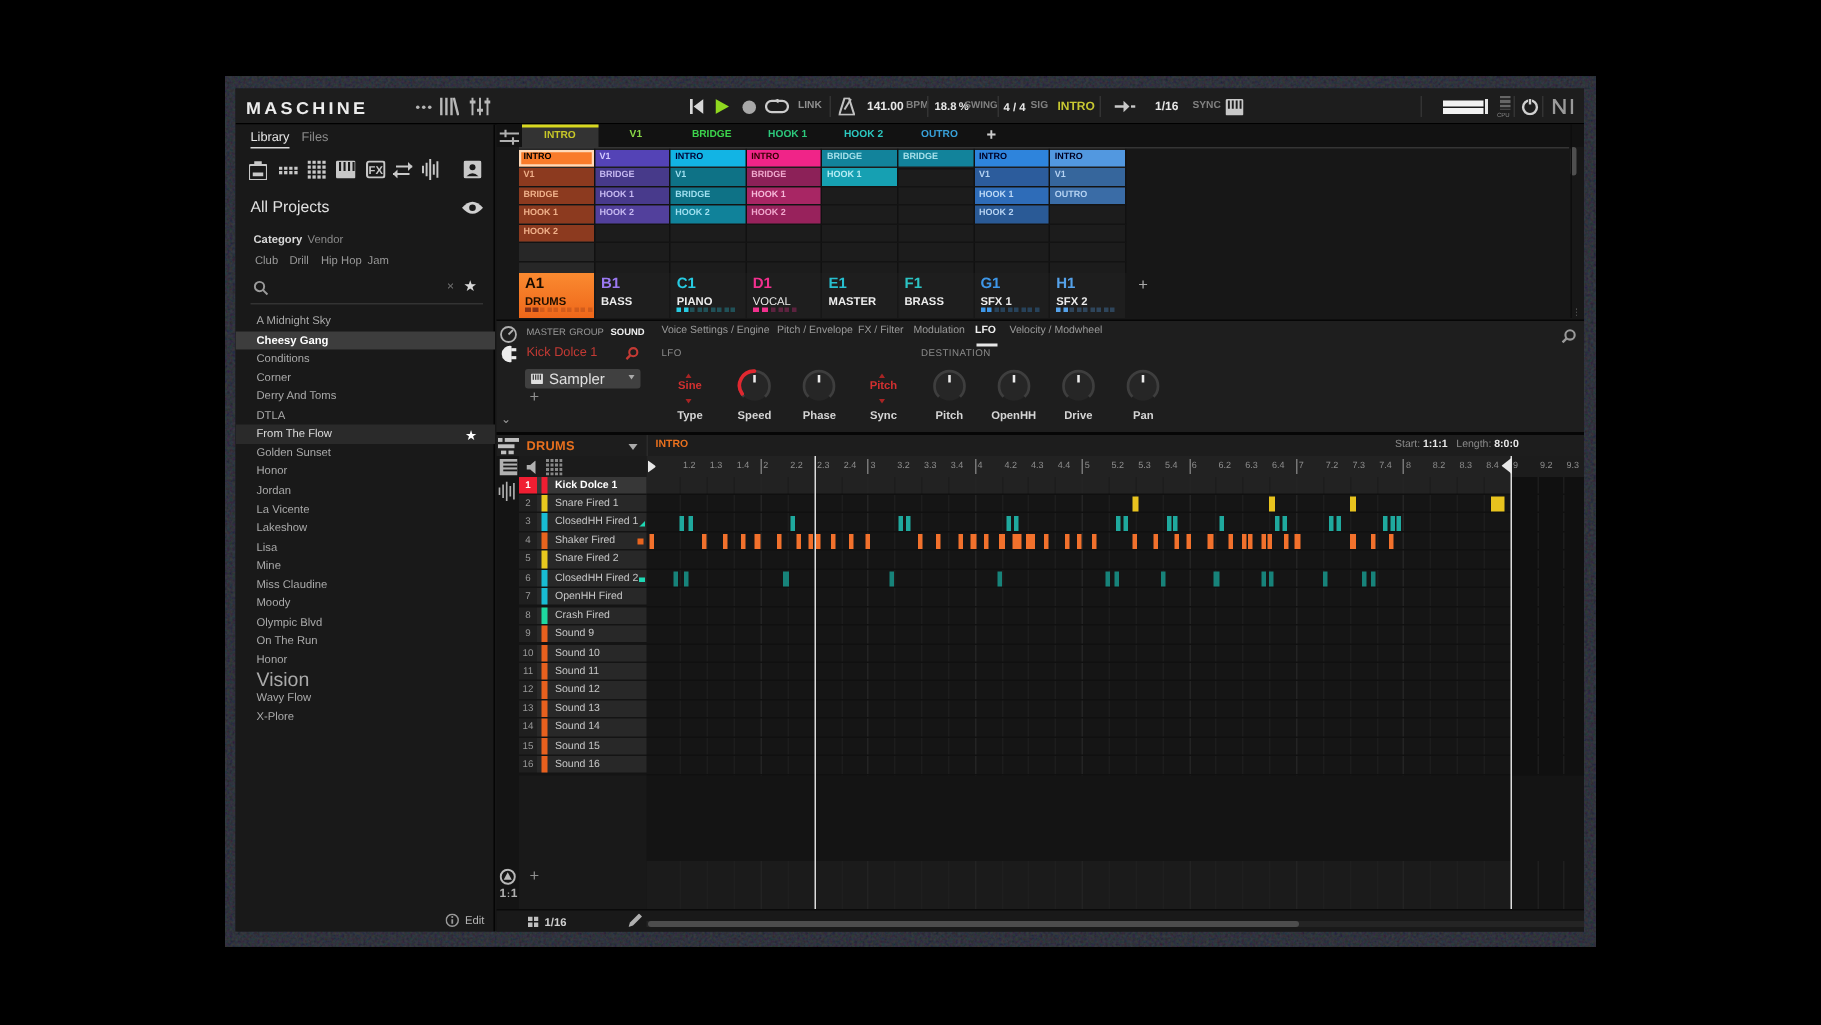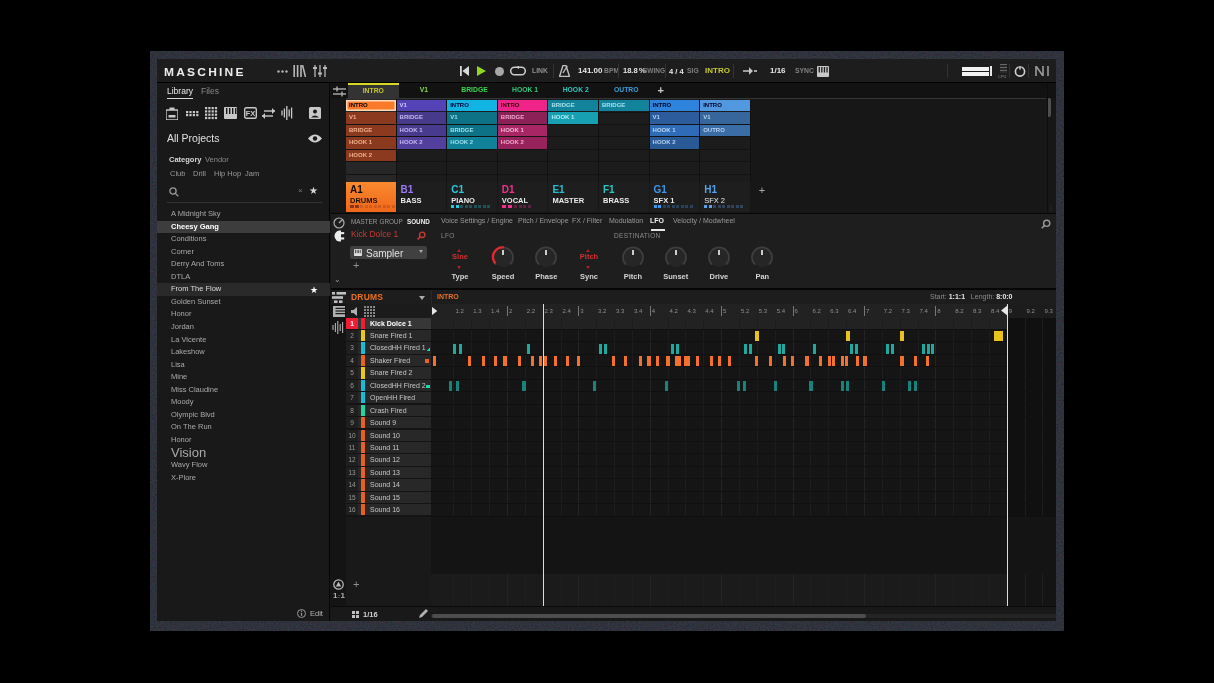--- a/index.html
+++ b/index.html
@@ -318,21 +318,21 @@
     <div style="position:absolute;left:298.7px;top:146.3px;width:3px;height:2.6px;background:#27cbe2;opacity:1"></div>
     <div style="position:absolute;left:303.2px;top:146.3px;width:3px;height:2.6px;background:#27cbe2;opacity:0.3"></div>
     <div style="position:absolute;left:307.7px;top:146.3px;width:3px;height:2.6px;background:#27cbe2;opacity:0.3"></div>
     <div style="position:absolute;left:312.2px;top:146.3px;width:3px;height:2.6px;background:#27cbe2;opacity:0.3"></div>
     <div style="position:absolute;left:316.7px;top:146.3px;width:3px;height:2.6px;background:#27cbe2;opacity:0.3"></div>
     <div style="position:absolute;left:321.2px;top:146.3px;width:3px;height:2.6px;background:#27cbe2;opacity:0.3"></div>
     <div style="position:absolute;left:325.7px;top:146.3px;width:3px;height:2.6px;background:#27cbe2;opacity:0.3"></div>
     <div style="position:absolute;left:330.2px;top:146.3px;width:3px;height:2.6px;background:#27cbe2;opacity:0.3"></div>
     <div style="position:absolute;left:340.8px;top:123px;width:49.6px;height:29.5px;background:#1e1e1e"></div>
     <div style="position:absolute;left:344.8px;top:125px;color:#f2308e;font-size:10px;font-weight:bold">D1</div>
-    <div style="position:absolute;left:344.8px;top:137px;color:#ececec;font-size:7.5px;font-weight:bold">VOCAL</div>
+    <div style="position:absolute;left:344.8px;top:137px;color:#ececec;font-size:7.5px;font-weight:normal">VOCAL</div>
     <div style="position:absolute;left:344.8px;top:146.3px;width:4.6px;height:2.6px;background:#f2308e;opacity:1"></div>
     <div style="position:absolute;left:350.9px;top:146.3px;width:4.6px;height:2.6px;background:#f2308e;opacity:1"></div>
     <div style="position:absolute;left:357px;top:146.3px;width:3px;height:2.6px;background:#f2308e;opacity:0.3"></div>
     <div style="position:absolute;left:361.5px;top:146.3px;width:3px;height:2.6px;background:#f2308e;opacity:0.3"></div>
     <div style="position:absolute;left:366px;top:146.3px;width:3px;height:2.6px;background:#f2308e;opacity:0.3"></div>
     <div style="position:absolute;left:370.5px;top:146.3px;width:3px;height:2.6px;background:#f2308e;opacity:0.3"></div>
     <div style="position:absolute;left:391.4px;top:123px;width:49.6px;height:29.5px;background:#1e1e1e"></div>
     <div style="position:absolute;left:395.4px;top:125px;color:#27bfcf;font-size:10px;font-weight:bold">E1</div>
     <div style="position:absolute;left:395.4px;top:137px;color:#ececec;font-size:7.5px;font-weight:bold">MASTER</div>
     <div style="position:absolute;left:442px;top:123px;width:49.6px;height:29.5px;background:#1e1e1e"></div>
@@ -345,21 +345,21 @@
     <div style="position:absolute;left:501.1px;top:146.3px;width:3px;height:2.6px;background:#3e97e8;opacity:1"></div>
     <div style="position:absolute;left:505.6px;top:146.3px;width:3px;height:2.6px;background:#3e97e8;opacity:0.3"></div>
     <div style="position:absolute;left:510.1px;top:146.3px;width:3px;height:2.6px;background:#3e97e8;opacity:0.3"></div>
     <div style="position:absolute;left:514.6px;top:146.3px;width:3px;height:2.6px;background:#3e97e8;opacity:0.3"></div>
     <div style="position:absolute;left:519.1px;top:146.3px;width:3px;height:2.6px;background:#3e97e8;opacity:0.3"></div>
     <div style="position:absolute;left:523.6px;top:146.3px;width:3px;height:2.6px;background:#3e97e8;opacity:0.3"></div>
     <div style="position:absolute;left:528.1px;top:146.3px;width:3px;height:2.6px;background:#3e97e8;opacity:0.3"></div>
     <div style="position:absolute;left:532.6px;top:146.3px;width:3px;height:2.6px;background:#3e97e8;opacity:0.3"></div>
     <div style="position:absolute;left:543.2px;top:123px;width:49.6px;height:29.5px;background:#1e1e1e"></div>
     <div style="position:absolute;left:547.2px;top:125px;color:#55a2ea;font-size:10px;font-weight:bold">H1</div>
-    <div style="position:absolute;left:547.2px;top:137px;color:#ececec;font-size:7.5px;font-weight:normal">SFX 2</div>
+    <div style="position:absolute;left:547.2px;top:137px;color:#ececec;font-size:7.5px;font-weight:bold">SFX 2</div>
     <div style="position:absolute;left:547.2px;top:146.3px;width:3px;height:2.6px;background:#55a2ea;opacity:1"></div>
     <div style="position:absolute;left:551.7px;top:146.3px;width:3px;height:2.6px;background:#55a2ea;opacity:1"></div>
     <div style="position:absolute;left:556.2px;top:146.3px;width:3px;height:2.6px;background:#55a2ea;opacity:0.3"></div>
     <div style="position:absolute;left:560.7px;top:146.3px;width:3px;height:2.6px;background:#55a2ea;opacity:0.3"></div>
     <div style="position:absolute;left:565.2px;top:146.3px;width:3px;height:2.6px;background:#55a2ea;opacity:0.3"></div>
     <div style="position:absolute;left:569.7px;top:146.3px;width:3px;height:2.6px;background:#55a2ea;opacity:0.3"></div>
     <div style="position:absolute;left:574.2px;top:146.3px;width:3px;height:2.6px;background:#55a2ea;opacity:0.3"></div>
     <div style="position:absolute;left:578.7px;top:146.3px;width:3px;height:2.6px;background:#55a2ea;opacity:0.3"></div>
     <div style="position:absolute;left:583.2px;top:146.3px;width:3px;height:2.6px;background:#55a2ea;opacity:0.3"></div>
     <div style="position:absolute;left:601.8px;top:125px;color:#aaa;font-size:11px">+</div>
@@ -434,21 +434,21 @@
       <circle cx="13" cy="13" r="10.2" fill="#262626"></circle>
       <path d="M 6 20.5 A 10 10 0 1 1 20 20.5" fill="none" stroke="#3e3e3e" stroke-width="1.8"></path>
       <line x1="13" y1="6" x2="13" y2="11" stroke="#ececec" stroke-width="1.7"></line>
     </svg>
     <div style="position:absolute;left:450.9px;top:212.8px;width:50px;text-align:center;color:#d5d5d5;font-size:7.5px;font-weight:bold">Pitch</div>
     <svg style="position:absolute;left:505.8px;top:184.5px" width="26" height="26">
       <circle cx="13" cy="13" r="10.2" fill="#262626"></circle>
       <path d="M 6 20.5 A 10 10 0 1 1 20 20.5" fill="none" stroke="#3e3e3e" stroke-width="1.8"></path>
       <line x1="13" y1="6" x2="13" y2="11" stroke="#ececec" stroke-width="1.7"></line>
     </svg>
-    <div style="position:absolute;left:493.8px;top:212.8px;width:50px;text-align:center;color:#d5d5d5;font-size:7.5px;font-weight:bold">Sunset</div>
+    <div style="position:absolute;left:493.8px;top:212.8px;width:50px;text-align:center;color:#d5d5d5;font-size:7.5px;font-weight:bold">OpenHH</div>
     <svg style="position:absolute;left:548.9px;top:184.5px" width="26" height="26">
       <circle cx="13" cy="13" r="10.2" fill="#262626"></circle>
       <path d="M 6 20.5 A 10 10 0 1 1 20 20.5" fill="none" stroke="#3e3e3e" stroke-width="1.8"></path>
       <line x1="13" y1="6" x2="13" y2="11" stroke="#ececec" stroke-width="1.7"></line>
     </svg>
     <div style="position:absolute;left:536.9px;top:212.8px;width:50px;text-align:center;color:#d5d5d5;font-size:7.5px;font-weight:bold">Drive</div>
     <svg style="position:absolute;left:592.3px;top:184.5px" width="26" height="26">
       <circle cx="13" cy="13" r="10.2" fill="#262626"></circle>
       <path d="M 6 20.5 A 10 10 0 1 1 20 20.5" fill="none" stroke="#3e3e3e" stroke-width="1.8"></path>
       <line x1="13" y1="6" x2="13" y2="11" stroke="#ececec" stroke-width="1.7"></line>

